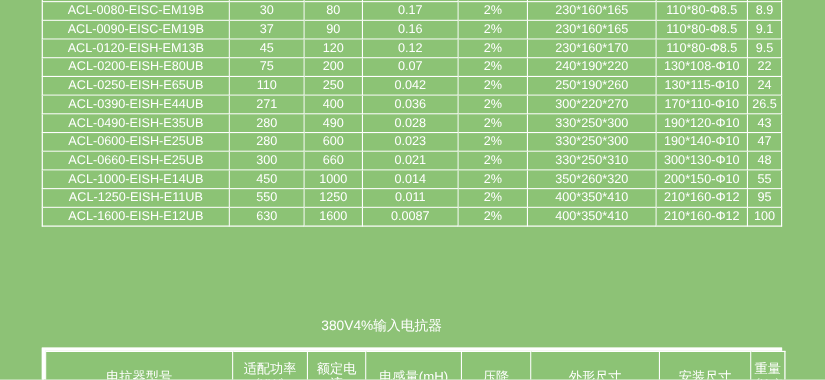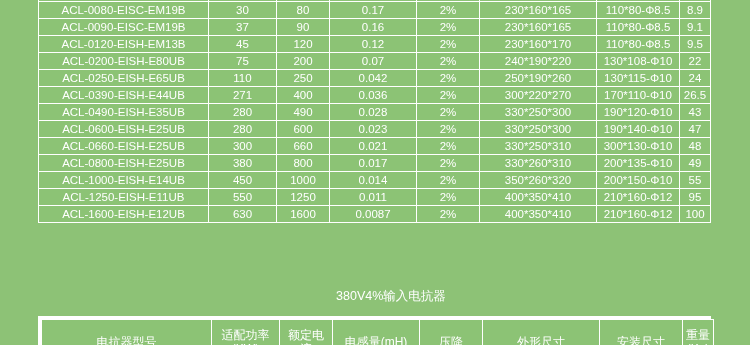--- a/index.html
+++ b/index.html
@@ -71,21 +71,20 @@
   .section-title {
     position: absolute;
     left: 0;
     top: 288px;
     width: 694px;
     text-align: center;
     font-size: 12.5px;
     line-height: 16px;
     color: #ffffff;
     font-family: "Liberation Sans", "DejaVu Sans", sans-serif;
-    padding-left: 44px;
   }
 
   
   .header-table-wrap {
     position: absolute;
     left: 38px;
     top: 316px;
     width: 673px;
   }
   table.hdr {
@@ -232,30 +231,20 @@
             <td>ACL-0660-EISH-E25UB</td>
             <td>300</td>
             <td>660</td>
             <td>0.021</td>
             <td>2%</td>
             <td>330*250*310</td>
             <td>300*130-Φ10</td>
             <td>48</td>
           </tr>
           <tr>
-            <td>ACL-0800-EISH-E25UB</td>
-            <td>380</td>
-            <td>800</td>
-            <td>0.017</td>
-            <td>2%</td>
-            <td>330*260*310</td>
-            <td>200*135-Φ10</td>
-            <td>49</td>
-          </tr>
-          <tr>
             <td>ACL-1000-EISH-E14UB</td>
             <td>450</td>
             <td>1000</td>
             <td>0.014</td>
             <td>2%</td>
             <td>350*260*320</td>
             <td>200*150-Φ10</td>
             <td>55</td>
           </tr>
           <tr>

